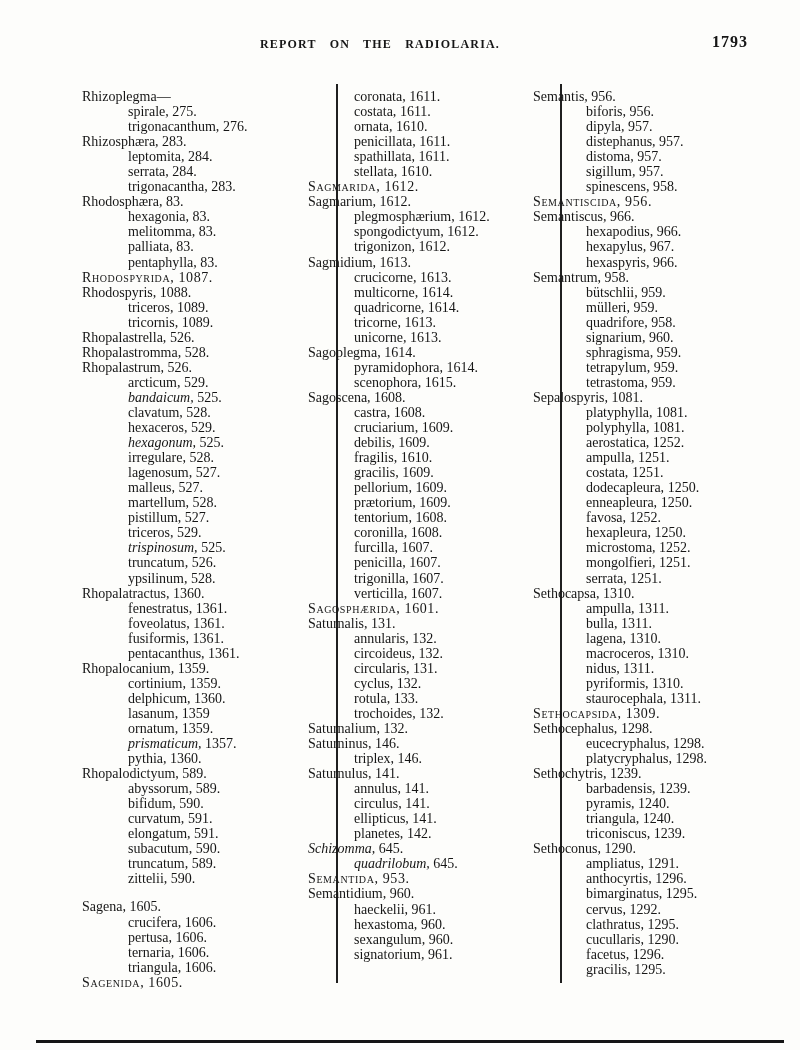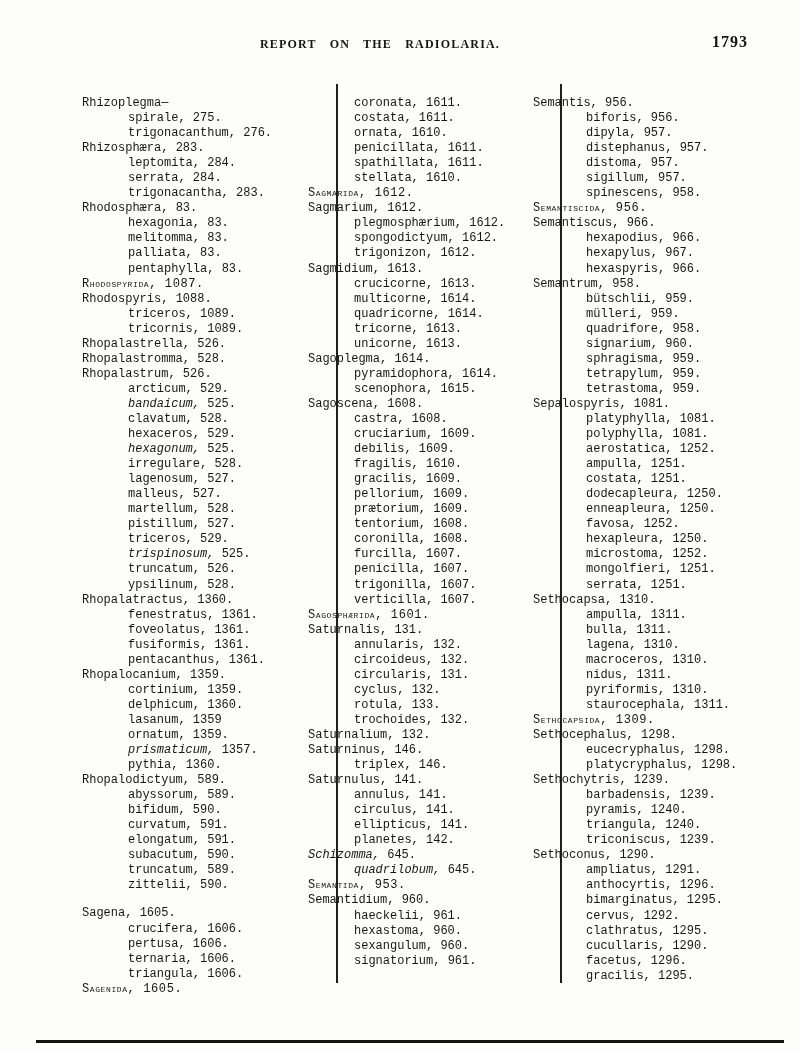--- a/index.html
+++ b/index.html
@@ -13,22 +13,22 @@
   .page{position:relative;width:800px;height:1050px;overflow:hidden;background:#fdfdfb;}
   .header-title{
     position:absolute;top:37px;left:0;width:760px;text-align:center;
     font-weight:bold;font-size:12px;letter-spacing:1.2px;word-spacing:9px;
   }
   .page-number{
     position:absolute;top:33px;right:52px;
     font-size:16px;font-weight:bold;letter-spacing:1px;
   }
   .col{
-    position:absolute;top:96px;
-    font-size:12px;line-height:15.05px;white-space:nowrap;font-family:Liberation Mono, monospace;
+    position:absolute;top:89px;
+    font-size:14px;line-height:15.05px;white-space:nowrap;
   }
   #col1{left:82px;width:252px;}
   #col2{left:308px;width:248px;}
   #col3{left:533px;width:250px;}
   .vrule{position:absolute;top:84px;width:2px;height:899px;background:#1f1f1f;}
   #rule1{left:336px;}
   #rule2{left:560px;}
   .bottom-rule{position:absolute;left:36px;top:1040px;width:748px;height:3px;background:#141414;}
   .entry{height:15.05px;}
   .species{margin-left:46px;}

